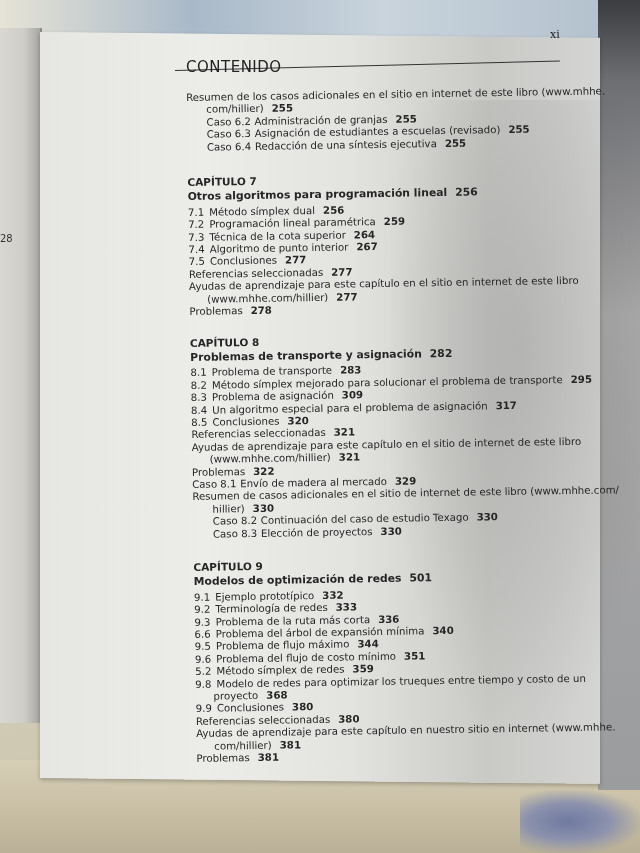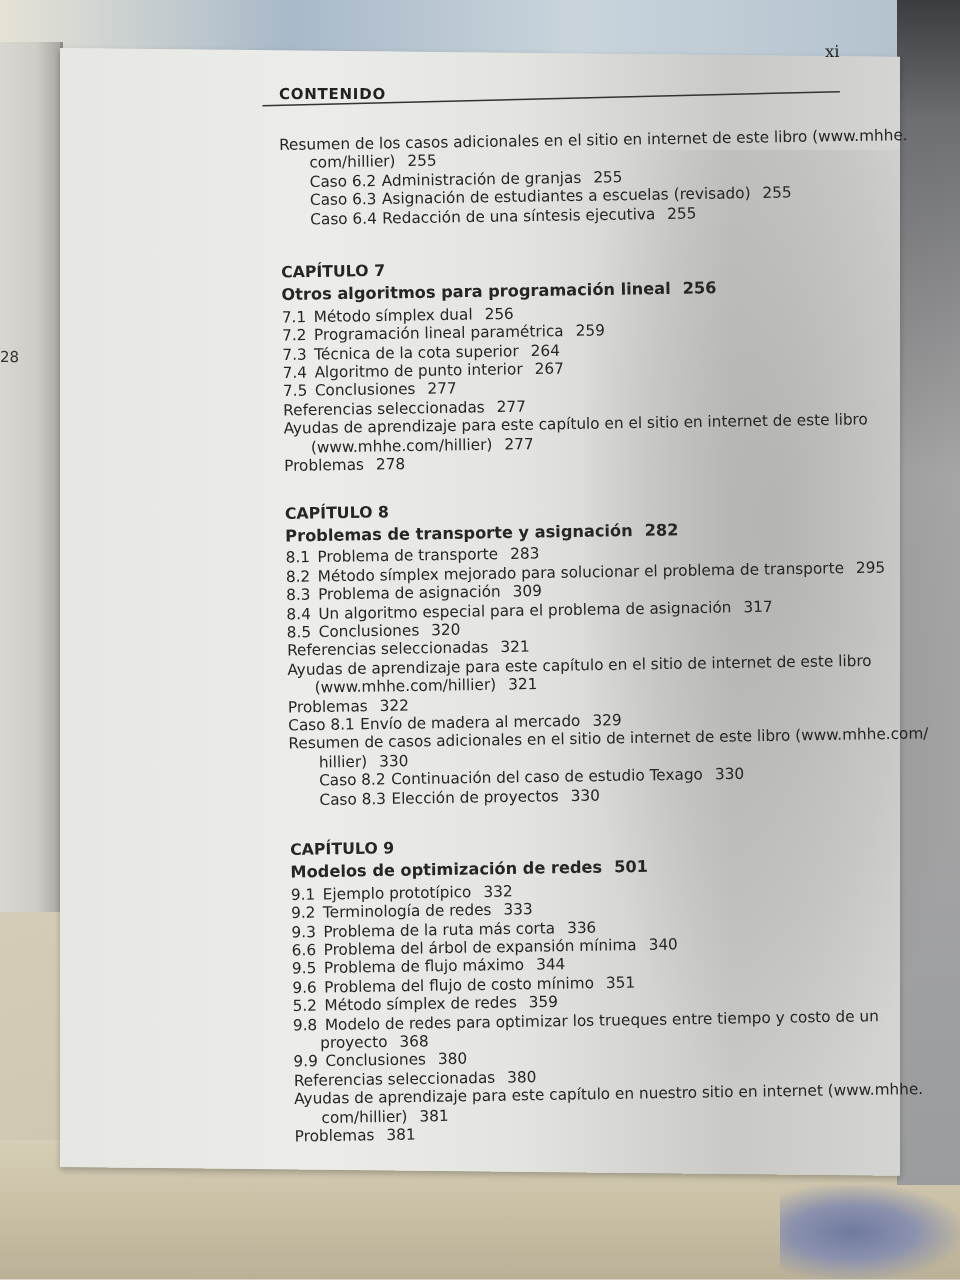--- a/index.html
+++ b/index.html
@@ -18,55 +18,55 @@
   }
   .blue-patch {
     position: absolute; left: 520px; top: 790px; width: 120px; height: 63px;
     background: radial-gradient(ellipse at 40% 50%, #6f7aa0 0%, #8b91ad 40%, rgba(180,180,190,0) 75%);
   }
   .right-dark {
     position: absolute; left: 598px; top: 0; width: 42px; height: 790px;
     background: linear-gradient(180deg, #3a3c40 0%, #6d6e72 10%, #a9a9a9 40%, #9b9c9e 100%);
   }
   .left-page {
-    position: absolute; left: 0; top: 28px; width: 40px; height: 580px;
+    position: absolute; left: 0; top: 28px; width: 40px; height: 695px;
     background: linear-gradient(90deg, #d9d7d2 0%, #cfcdc8 60%, #a9a7a2 100%);
     border-right: 2px solid #8e8c88;
   }
   .left-pagenum {
     position: absolute; left: 0px; top: 205px; font-size: 10px; color: #333;
   }
   .page {
     position: absolute; left: 40px; top: 32px; width: 560px; height: 746px;
     background: linear-gradient(90deg, #e6e6e3 0%, #ecece9 30%, #e3e3e0 55%, #c9c9c6 80%, #d4d4d2 100%);
     transform: skewY(0.6deg);
     transform-origin: left top;
     box-shadow: 0 2px 4px rgba(0,0,0,0.25);
   }
   .header-line {
     position: absolute; left: 175px; top: 70px; width: 385px; height: 1px;
     background: #333; transform: rotate(-1.4deg); transform-origin: left top;
   }
   .header-title {
-    position: absolute; left: 186px; top: 58px; font-size: 10px; font-weight: bold; letter-spacing: 0.5px; color: #222;
+    position: absolute; left: 186px; top: 58px; font-size: 15px; font-weight: normal; letter-spacing: 0.5px; color: #222;
   }
   .page-num {
     position: absolute; left: 550px; top: 28px; font-family: "DejaVu Serif", serif; font-weight: normal; font-size: 11px; color: #222;
   }
   .content {
     position: absolute; left: 186px; top: 92px; width: 390px;
     font-size: 10.2px; color: #262626; line-height: 12.4px;
     transform: rotate(-0.9deg); transform-origin: left top;
   }
   .line { white-space: nowrap; }
   .i1 { padding-left: 20px; }
   .i2 { padding-left: 18px; }
   .num { display: inline-block; width: 18px; }
   .casenum { display: inline-block; width: 48px; }
-  .pg { margin-left: 8px; }
+  .pg { margin-left: 8px; font-weight: bold; }
   .chap-label { font-weight: bold; font-size: 10.5px; margin-top: 15px; }
   .chap-title { font-weight: bold; font-size: 10.8px; margin-top: 3px; margin-bottom: 3px; }
   .shade {
     position: absolute; left: 390px; top: 100px; width: 260px; height: 620px;
     background: radial-gradient(ellipse at 50% 40%, rgba(70,70,70,0.18) 0%, rgba(70,70,70,0.08) 50%, rgba(0,0,0,0) 75%);
     pointer-events: none;
   }
 </style>
 </head>
 <body>

